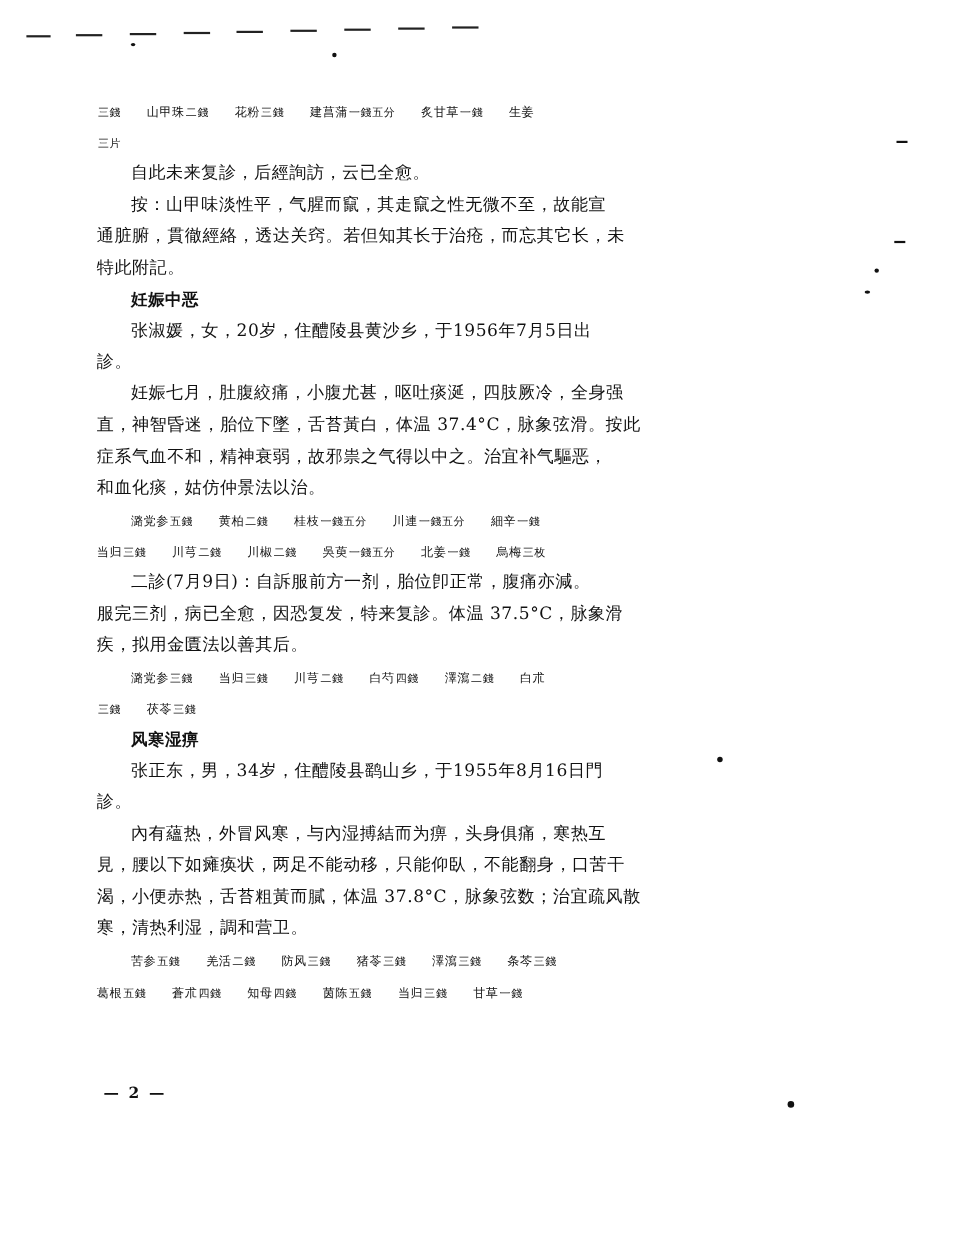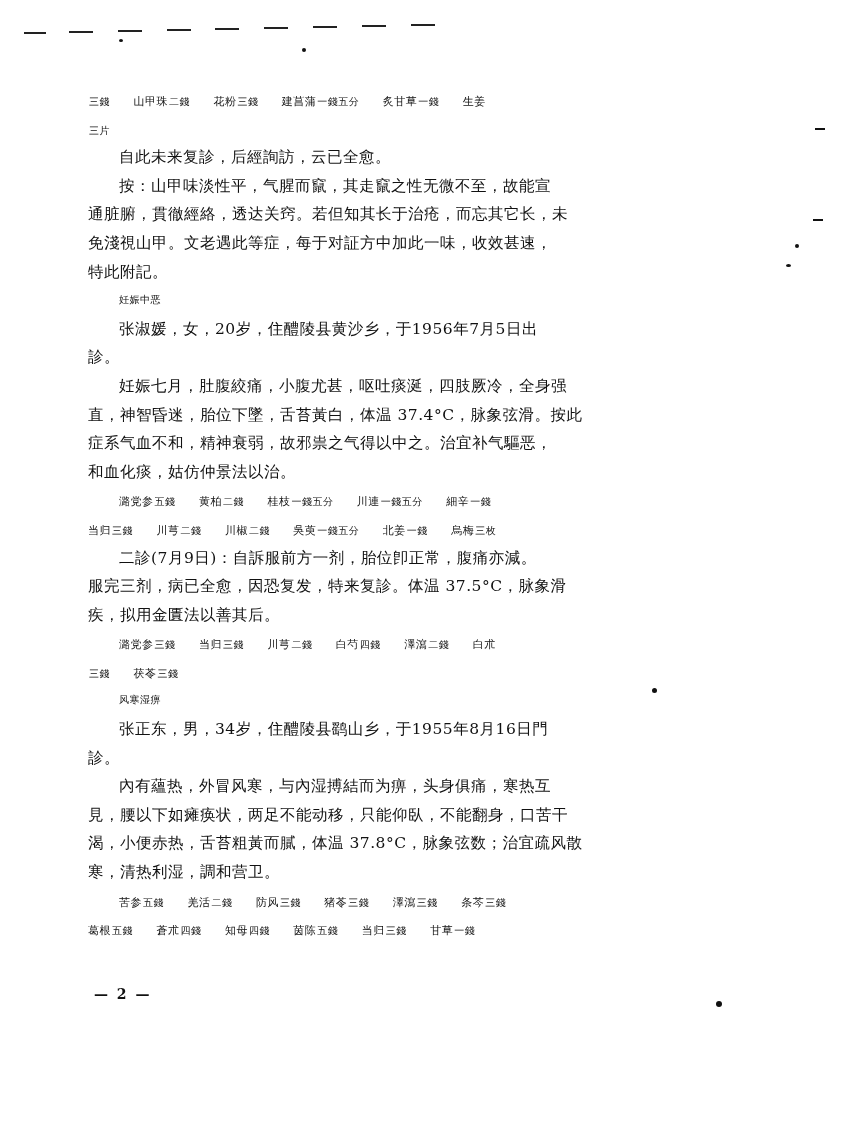--- a/index.html
+++ b/index.html
@@ -12,21 +12,21 @@
     .dash { position: absolute; height: 2px; background: #222; }
     .speck { position: absolute; background: #111; border-radius: 50%; }
 
     .page {
       position: absolute; left: 88px; top: 86px; width: 640px;
       font-size: 15.5px; line-height: 28.6px;
       letter-spacing: 0.5px;
     }
     .line { white-space: nowrap; height: 28.6px; }
     .indent { padding-left: 31px; }
-    .heading { font-family: "DejaVu Sans", "Liberation Sans", sans-serif; font-weight: normal; font-size: 10px; padding-left: 31px; }
+    .heading { font-family: "DejaVu Sans", "Liberation Sans", sans-serif; font-weight: bold; font-size: 15px; padding-left: 31px; }
     .rx { display: inline-block; margin-right: 18px; }
     .rx .herb { font-size: 11px; }
     .rx .dose { font-size: 10px; font-weight: normal; margin-left: 1px; }
     .rx-line { white-space: nowrap; height: 28.6px; }
     .pageno { position: absolute; left: 94px; top: 986px; font-size: 14px; font-weight: bold; letter-spacing: 2px; }
   </style>
 </head>
 <body>
 
 <div class="dash-row">
@@ -58,21 +58,20 @@
     <span class="rx"><span class="herb">建菖蒲</span><span class="dose">一錢五分</span></span>
     <span class="rx"><span class="herb">炙甘草</span><span class="dose">一錢</span></span>
     <span class="rx"><span class="herb">生姜</span><span class="dose"></span></span>
   </div>
   <div class="rx-line"><span class="rx"><span class="dose">三片</span></span></div>
 
   <div class="line indent">自此未来复診，后經詢訪，云已全愈。</div>
 
   <div class="line indent">按：山甲味淡性平，气腥而竄，其走竄之性无微不至，故能宣</div>
   <div class="line">通脏腑，貫徹經絡，透达关窍。若但知其长于治疮，而忘其它长，未</div>
-  <div class="line">免淺視山甲。文老遇此等症，每于对証方中加此一味，收效甚速，</div>
   <div class="line">特此附記。</div>
 
   <div class="line heading">妊娠中恶</div>
   <div class="line indent">张淑媛，女，20岁，住醴陵县黄沙乡，于1956年7月5日出</div>
   <div class="line">診。</div>
   <div class="line indent">妊娠七月，肚腹絞痛，小腹尤甚，呕吐痰涎，四肢厥冷，全身强</div>
   <div class="line">直，神智昏迷，胎位下墜，舌苔黃白，体温 37.4°C，脉象弦滑。按此</div>
   <div class="line">症系气血不和，精神衰弱，故邪祟之气得以中之。治宜补气驅恶，</div>
   <div class="line">和血化痰，姑仿仲景法以治。</div>
 

